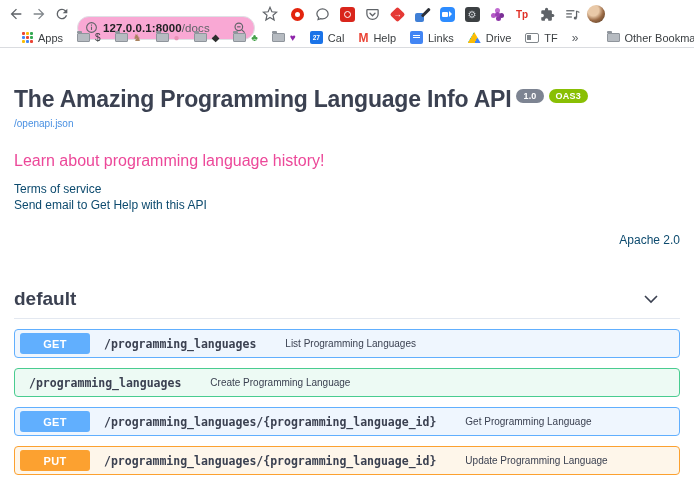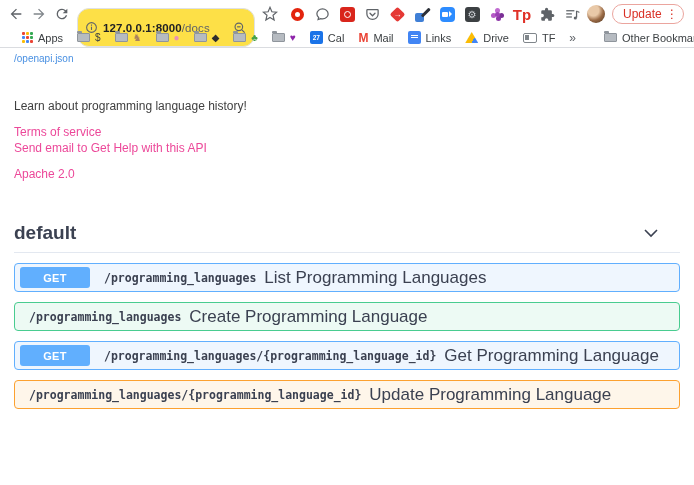--- a/index.html
+++ b/index.html
@@ -2,22 +2,22 @@
 <html><head>
 <meta charset="utf-8">
 <style>
   * { box-sizing: border-box; margin: 0; padding: 0; }
   html,body { width:694px; height:485px; overflow:hidden; background:#fff;
     font-family:"Liberation Sans", sans-serif; }
 
   
   .toolbar { height:28px; display:flex; align-items:center; padding:0 8px; gap:7px; background:#fff; }
   .nav-ic { width:16px; height:16px; flex:0 0 auto; cursor:pointer; }
-  .omnibox { display:flex; align-items:center; gap:5px; height:39px; width:178px;
-    border:1px solid #dfe1e5; border-radius:12px; padding:0 7px; background:#fde047;margin-top:27px; }
+  .omnibox { display:flex; align-items:center; gap:5px; height:24px; width:178px;
+    border:1px solid #dfe1e5; border-radius:12px; padding:0 7px; background:#f9a8d4;margin-top:27px; }
   .url { font-size:11.5px; color:#202124; white-space:nowrap; letter-spacing:.1px; }
   .url .path { color:#5f6368; }
   .exts { display:flex; align-items:center; gap:9px; margin-left:4px; }
   .ext { width:16px; height:16px; display:flex; align-items:center; justify-content:center;
     position:relative; flex:0 0 auto; cursor:pointer; }
   .ring { width:13px; height:13px; border:4px solid #e3240d; border-radius:50%; }
   .cbs { width:15px; height:15px; background:#d9261c; border-radius:3px; display:flex; align-items:center; justify-content:center; }
   .cbs i { width:7px; height:7px; border:1.5px solid #fff; border-radius:50%; display:block; }
   .diamond { width:11px; height:11px; background:#e53935; transform:rotate(45deg); border-radius:2px;
     display:flex; align-items:center; justify-content:center; }
@@ -26,21 +26,21 @@
   .picker .pen  { position:absolute; right:0; top:2px; width:11px; height:3px; background:#2c3038;
     border-radius:1px; transform:rotate(-45deg); transform-origin:90% 50%; }
   .zoomapp { width:15px; height:15px; background:#2d8cff; border-radius:4px; display:flex;
     align-items:center; justify-content:center; gap:1px; }
   .zoomapp .cam { width:6px; height:5px; background:#fff; border-radius:1px; }
   .zoomapp .lens { width:0; height:0; border-top:3px solid transparent; border-bottom:3px solid transparent; border-left:3px solid #fff; }
   .darkext { width:15px; height:15px; background:#3c4043; border-radius:3px; color:#d0d3d8;
     font-size:10px; display:flex; align-items:center; justify-content:center; overflow:hidden; }
   .flower { width:5px; height:5px; border-radius:50%; background:#9c3fb5;
     box-shadow:0 -4px 0 #c06ad0, 4px 1px 0 #7b2f96, -4px 1px 0 #b55ac6, 1px 4px 0 #8e36a8; }
-  .tp { color:#e03127; font-weight:bold; font-size:15px; }
+  .tp { color:#e03127; font-weight:bold; font-size:10px; }
   .avatar { width:18px; height:18px; border-radius:50%; flex:0 0 auto; cursor:pointer;
     background:radial-gradient(circle at 35% 30%, #e9c9a8 0 32%, #9a6a45 58%, #47311f 100%); }
   .update { display:flex; align-items:center; gap:4px; border:1.5px solid #eba59e; background:#fff;
     color:#d93025; border-radius:13px; padding:2px 5px 2px 10px; font-size:12px; cursor:pointer; }
   .update .kebab { font-size:12px; letter-spacing:0; }
 
   
   .bookmarks { height:20px; display:flex; align-items:center; padding:0 22px; gap:14px;
     font-size:11px; color:#3c4043; border-bottom:1px solid #dadce0; background:#fff; white-space:nowrap; }
   .bm { display:flex; align-items:center; gap:5px; cursor:pointer; }
@@ -65,39 +65,39 @@
   .bm-divider { width:1px; height:13px; background:#dadce0; }
 
   
   .content { padding:0 14px; }
   h1.api-title { margin-top:38px; font-size:23px; font-weight:bold; color:#3b4151; letter-spacing:-.2px; }
   .badge { display:inline-block; font-size:9px; font-weight:bold; color:#fff; border-radius:10px;
     padding:2px 7px; position:relative; top:-8px; margin-left:5px; letter-spacing:.2px; }
   .badge.v { background:#7d8492; }
   .badge.oas { background:#89bf04; }
   a.small-link { display:inline-block; font-size:10px; color:#4990e2; margin-top:3px; text-decoration:none; cursor:pointer; }
-  .desc { font-size:12px; color:#404040; margin-top:33px; }
-  .info-links a { display:block; font-size:12px; color:#ec4899; text-decoration:none; cursor:pointer; }
+  .desc { font-size:16px; color:#ec4899; margin-top:21px; }
+  .info-links a { display:block; font-size:12px; color:#0c4a6e; text-decoration:none; cursor:pointer; }
   .lnk-terms { margin-top:12px; }
   .lnk-web { margin-top:9px; }
   .lnk-mail { margin-top:2px; }
-  .lnk-lic { margin-top:12px; }
+  .lnk-lic { margin-top:21px;text-align:right; }
 
   .tag-header { margin-top:35px; display:flex; align-items:center; justify-content:space-between;
     padding:6px 22px 8px 0; border-bottom:1px solid #e3e8f0; cursor:pointer; }
   .tag-header h3 { font-size:19px; font-weight:bold; color:#3b4151;text-align:center; }
 
   .op { display:flex; align-items:center; height:29px; border:1px solid; border-radius:4px;
     margin-top:10px; cursor:pointer; }
   .op:first-of-type { margin-top:6px; }
   .op .method { width:70px; height:21px; margin-left:5px; border-radius:3px; color:#fff;
     font-size:11px; font-weight:bold; display:flex; align-items:center; justify-content:center; letter-spacing:.3px; }
   .op .path { margin-left:14px; font-family:"DejaVu Sans Mono", monospace; font-weight:bold;
     font-size:11.5px; color:#3b4151; white-space:nowrap; }
-  .op .summary { margin-left:8px; font-size:17px; color:#3b4151; white-space:nowrap; }
+  .op .summary { margin-left:29px; font-size:10px; color:#3b4151; white-space:nowrap; }
   .op.get    { border-color:#61affe; background:#eff6fe; }  .op.get .method    { background:#61affe; }
   .op.post   { border-color:#49cc90; background:#edfaf4; }  .op.post .method   { background:#49cc90; }
   .op.put    { border-color:#fca130; background:#fef6ea; }  .op.put .method    { background:#fca130; }
 </style>
 </head>
 <body>
 
 <div class="toolbar">
   <svg class="nav-ic" viewBox="0 0 24 24">
       <path d="M20 11H7.83l5.59-5.59L12 4l-8 8 8 8 1.41-1.41L7.83 13H20v-2z" fill="#5f6368"></path>
@@ -181,24 +181,20 @@
           <rect x="2" y="10" width="9" height="2" fill="#5f6368"></rect>
           <rect x="2" y="15" width="9" height="2" fill="#5f6368"></rect>
           <rect x="17.5" y="6" width="2" height="11" fill="#5f6368"></rect>
           <circle cx="16.5" cy="17.5" r="2.5" fill="#5f6368"></circle>
           <path d="M19.5 6l3.5 1.5v2L19.5 8z" fill="#5f6368"></path>
         </svg>
       </span>
   </div>
 
   <span class="avatar"></span>
-  <span class="update">
-    <span>Update</span>
-    <span class="kebab">⋮</span>
-  </span>
 </div>
 
 <div class="bookmarks">
   <span class="bm">
     <span class="apps-grid">
         <i style="background:#ea4335"></i>
         <i style="background:#fbbc05"></i>
         <i style="background:#34a853"></i>
         <i style="background:#4285f4"></i>
         <i style="background:#ea4335"></i>
@@ -232,21 +228,21 @@
   <span class="bm">
       <span class="folder"></span>
       <span class="g g-heart">♥</span>
     </span>
   <span class="bm">
       <span class="sq cal-sq">27</span>
       <span>Cal</span>
     </span>
   <span class="bm">
       <span class="gmail">M</span>
-      <span>Mail</span>
+      <span>Help</span>
     </span>
   <span class="bm">
       <span class="sq links-sq">
         <i></i>
       </span>
       <span>Links</span>
     </span>
   <span class="bm">
       <span class="drive-tri"></span>
       <span>Drive</span>
@@ -259,20 +255,21 @@
     </span>
   <span class="chev">»</span>
   <span class="bm-divider"></span>
   <span class="bm">
       <span class="folder"></span>
       <span>Other Bookmarks</span>
     </span>
 </div>
 
 <div class="content">
+  <h1 class="api-title"><span>The Amazing Programming Language Info API</span><span class="badge v">1.0</span><span class="badge oas">OAS3</span></h1>
   <a class="small-link">/openapi.json</a>
   <p class="desc">Learn about programming language history!</p>
   <div class="info-links">
     <a class="lnk-terms">Terms of service</a>
     <a class="lnk-mail">Send email to Get Help with this API</a>
     <a class="lnk-lic">Apache 2.0</a>
   </div>
 
   <div class="tag-header">
     <h3>default</h3>
@@ -289,17 +286,18 @@
   <div class="op post">
     <span class="path">/programming_languages</span>
     <span class="summary">Create Programming Language</span>
   </div>
   <div class="op get">
     <span class="method">GET</span>
     <span class="path">/programming_languages/{programming_language_id}</span>
     <span class="summary">Get Programming Language</span>
   </div>
   <div class="op put">
+    <span class="method">PUT</span>
     <span class="path">/programming_languages/{programming_language_id}</span>
     <span class="summary">Update Programming Language</span>
   </div>
   
 </div>
 
 </body></html>

